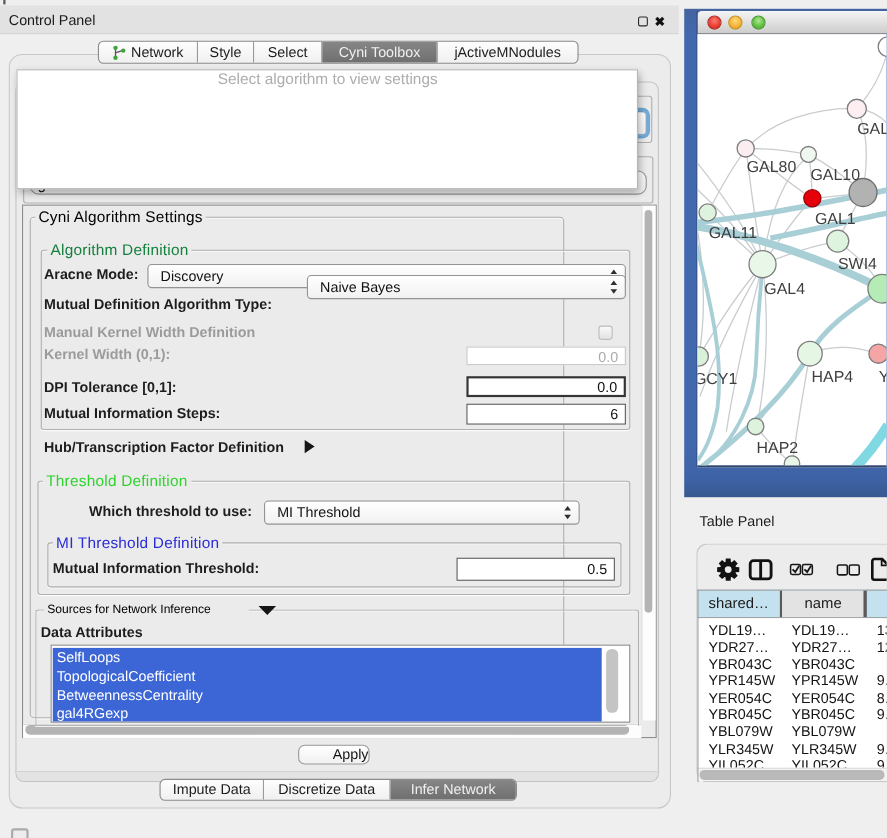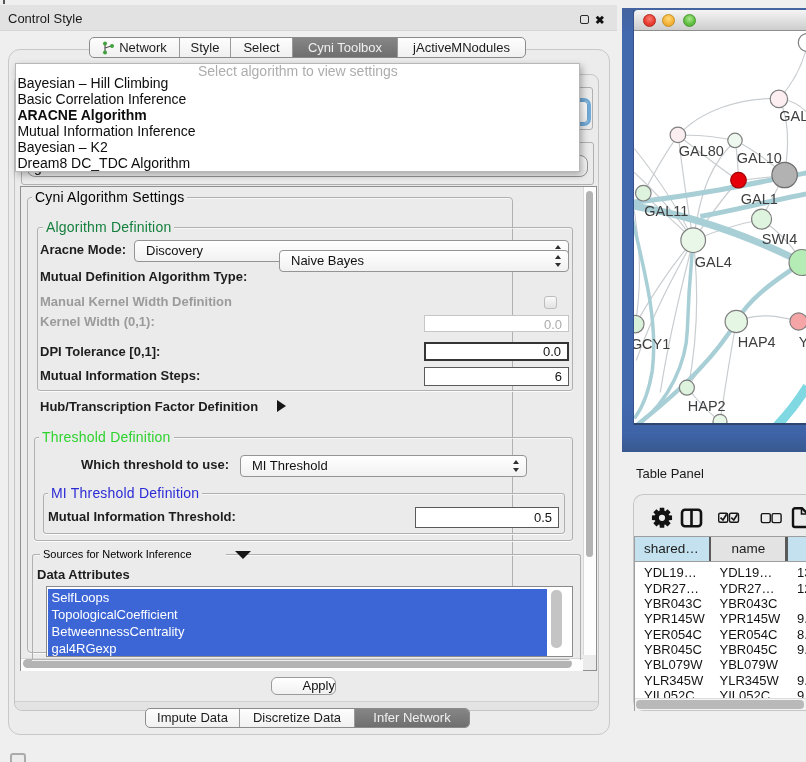--- a/index.html
+++ b/index.html
@@ -16,21 +16,21 @@
 .seg{position:absolute;display:flex;border:1px solid #8b8b8b;border-radius:5px;background:linear-gradient(#fdfdfd,#f0f0f0);overflow:hidden}
 .seg div{font-size:13px;color:#1c1c1c;text-align:center;border-right:1px solid #9a9a9a;display:flex;align-items:center;justify-content:center}
 .seg div:last-child{border-right:none}
 .seg .sel{background:linear-gradient(#868686,#6f6f6f);color:#f0f0f0}
 </style></head>
 <body>
 
 <div class="abs" style="left:3px;top:0;width:2px;height:4px;background:#555"></div>
 
 <div class="abs" style="left:0;top:5px;width:617px;height:26px;background:#e2e2e2;border-bottom:1px solid #d5d5d5"></div>
-<div class="abs" style="left:8px;top:11px;font-size:13px;color:#1a1a1a">Control Style</div>
+<div class="abs" style="left:8px;top:11px;font-size:13px;color:#1a1a1a">Control Panel</div>
 <div class="abs" style="left:580px;top:15px;width:9px;height:9px;border:1.7px solid #2a2a2a;border-radius:2px"></div>
 <div class="abs" style="left:595px;top:13px;font-size:11.5px;font-weight:bold;color:#111">✖</div>
 
 <div class="abs" style="left:8px;top:49px;width:602px;height:686px;background:#ececec;border:1px solid #c8c8c8;border-radius:12px"></div>
 
 <div class="abs" style="left:14px;top:74px;width:585px;height:637px;background:#ebebeb;border:1px solid #c4c4c4;border-radius:8px"></div>
 
 <div class="seg" style="left:89px;top:37px;width:437px;height:21px">
 <div style="width:90px"><svg width="13" height="14" viewBox="0 0 13 14" style="margin-right:4px">
         <path d="M3 3 L3 11 M3 7 L9 5" stroke="#555" stroke-width="1.2" fill="none"></path>
@@ -243,14 +243,13 @@
   <div class="abs" style="left:85.1px;top:3px;line-height:15.35px">YDL19…<br>YDR27…<br>YBR043C<br>YPR145W<br>YER054C<br>YBR045C<br>YBL079W<br>YLR345W<br>YIL052C</div>
   <div class="abs" style="left:162.6px;top:3px;line-height:15.35px">13<br>12<br>&nbsp;<br>9.<br>8.<br>9.<br>&nbsp;<br>9.<br>9.</div>
 </div>
 
 <div class="abs" style="left:634.4px;top:698.3px;width:172px;height:12px;background:#f4f4f4;border-top:1px solid #ddd"></div>
 <div class="abs" style="left:636px;top:700.3px;width:168px;height:8.5px;background:#b9b9b9;border-radius:4px"></div>
 <div class="abs" style="left:634.4px;top:536px;width:1px;height:175px;background:#9e9e9e"></div>
 
 <div class="abs" style="left:15.4px;top:63px;width:565px;height:109px;background:#fff;border:1px solid #b7b7b7;box-shadow:2px 3px 7px rgba(0,0,0,.30);font-size:14px;color:#0d0d0d">
   <div class="abs" style="left:0;top:0;width:100%;text-align:center;color:#adadad;line-height:14px">Select algorithm to view settings</div>
-  <div class="abs" style="left:1px;top:10.5px;line-height:16px">Bayesian – Hill Climbing<br>Basic Correlation Inference<br><b>ARACNE Algorithm</b><br>Mutual Information Inference<br>Bayesian – K2<br>Dream8 DC_TDC Algorithm</div>
 </div>
 
 </body></html>

